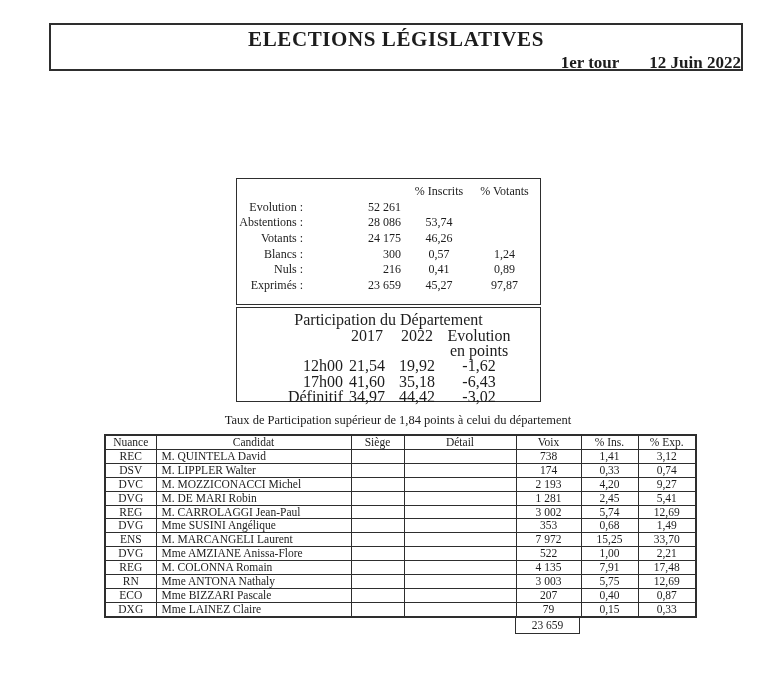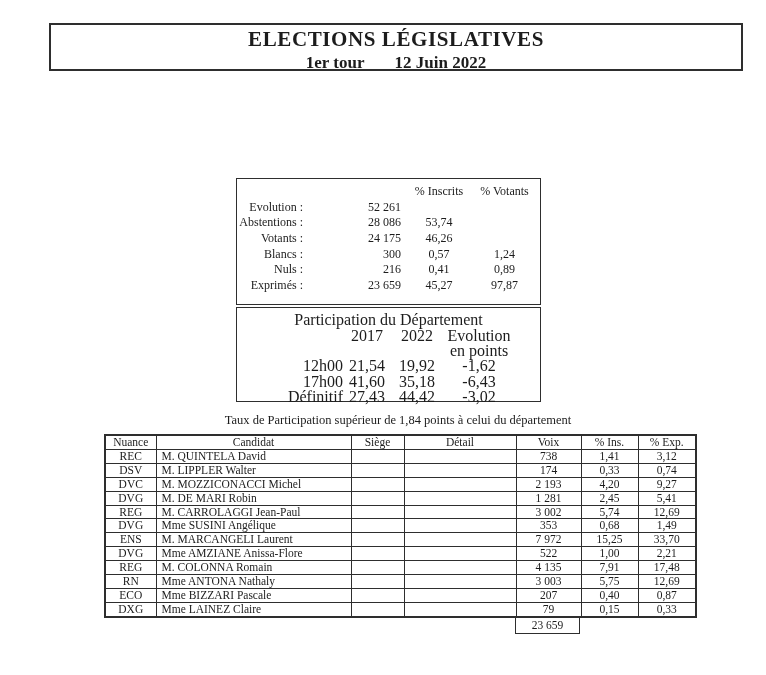--- a/index.html
+++ b/index.html
@@ -9,21 +9,21 @@
     overflow:hidden;
     padding-left:8px;
   }
 
   
   .title-box {
     position:absolute; left:49px; top:23px; width:694px; height:48px;
     border:2px solid #2e2e2e; text-align:center; box-sizing:border-box;
   }
   .title-main { font-size:21px; font-weight:bold; letter-spacing:.6px; margin-top:2px; }
-  .title-sub  { font-size:17px; font-weight:bold; margin-top:1px; }
+  .title-sub  { font-size:17px; font-weight:bold; margin-top:1px;text-align:right; }
   .title-sub .round { margin-right:30px; }
 
   .detail-box {
     position:absolute; left:49px; top:82px; width:694px; height:80px;
     border:2px solid #2e2e2e; text-align:center; box-sizing:border-box;
     font-weight:bold;
   }
   .detail-line  { font-size:16px; margin-top:7px; }
   .dept-line    { font-size:16px; margin-top:22px; }
   .circo-line   { font-size:16px; margin-top:2px; }
@@ -140,21 +140,21 @@
       <span class="cell al-c">21,54</span>
       <span class="cell al-c">19,92</span>
       <span class="cell al-c">-1,62</span>
 
       <span class="cell al-r">17h00</span>
       <span class="cell al-c">41,60</span>
       <span class="cell al-c">35,18</span>
       <span class="cell al-c">-6,43</span>
 
       <span class="cell al-r">Définitif</span>
-      <span class="cell al-c">27,43</span>
+      <span class="cell al-c">34,97</span>
       <span class="cell al-c">44,42</span>
       <span class="cell al-c">-3,02</span>
     </div>
   </div>
 
   <div class="note-line">Taux de Participation supérieur de 1,84 points à celui du département</div>
 
   <div class="results-wrap">
     <table class="results">
       <colgroup>

